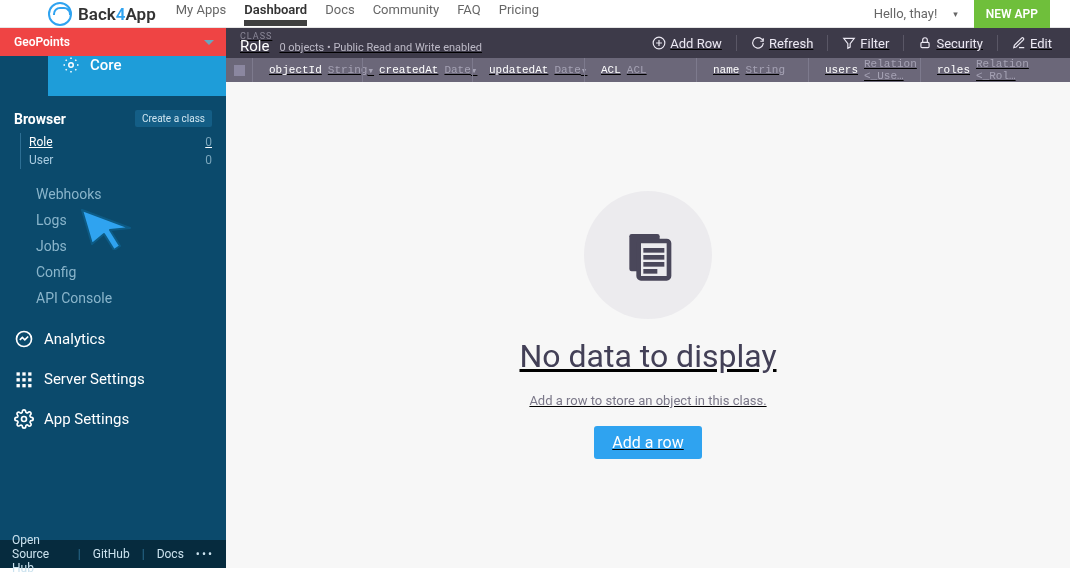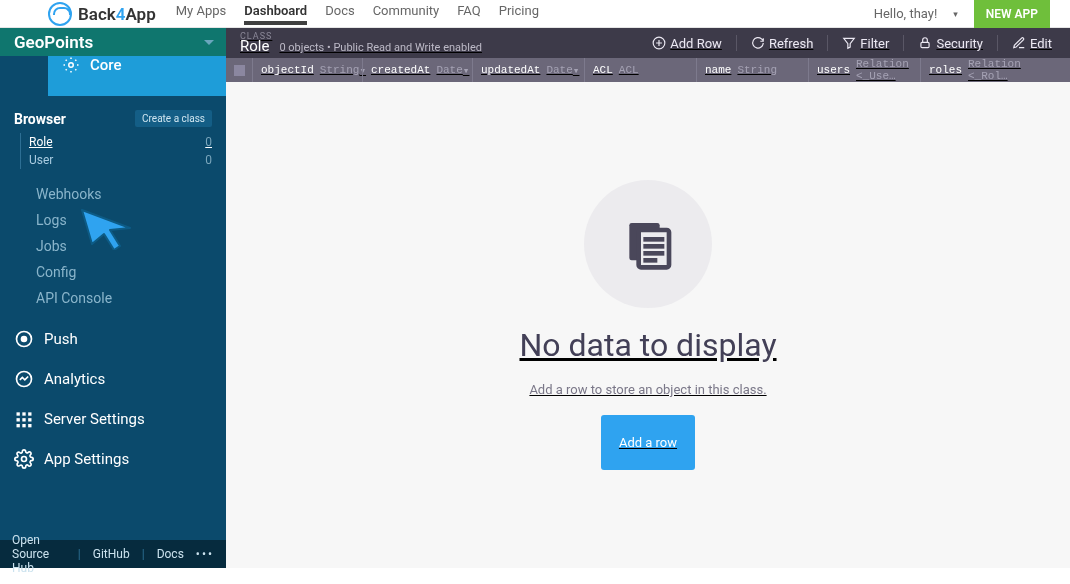--- a/index.html
+++ b/index.html
@@ -5,26 +5,26 @@
   * { box-sizing: border-box; margin: 0; padding: 0; }
   body { font-family: -apple-system, BlinkMacSystemFont, "Segoe UI", Roboto, Helvetica, Arial, sans-serif; width:1070px; height:584px; overflow:hidden; background:#fff; }
   .topnav { height:28px; display:flex; align-items:center; justify-content:space-between; border-bottom:1px solid #e5e5e5; padding:0 20px 0 48px; }
   .topnav-left { display:flex; align-items:center; gap:20px; }
   .logo { display:flex; align-items:center; gap:6px; font-size:17px; font-weight:600; color:#333; }
   .logo-icon { width:24px; height:24px; border:2px solid #2FA3F0; border-radius:50%; position:relative; }
   .logo-icon::before { content:""; position:absolute; top:3px; left:3px; width:14px; height:6px; border:2px solid #2FA3F0; border-bottom:none; border-radius:7px 7px 0 0; }
   .logo-text .blue { color:#2FA3F0; }
   .nav-links { display:flex; gap:18px; font-size:13px; color:#666; }
   .nav-link { cursor:pointer; padding-bottom:3px; }
-  .nav-link.active { color:#333; font-weight:600; border-bottom:4px solid #404040; }
+  .nav-link.active { color:#333; font-weight:600; border-bottom:6px solid #404040; }
   .topnav-right { display:flex; align-items:center; gap:16px; font-size:13px; color:#666; }
   .new-app-btn { background:#6FBF3B; color:#fff; font-weight:600; font-size:12px; padding:22px 12px; border-radius:3px; cursor:pointer; }
   .main { display:flex; height:540px; }
   .sidebar { width:226px; background:#0b4a6c; color:#dfe9ee; display:flex; flex-direction:column; }
-  .app-name-bar { background:#0f766e; height:28px; display:flex; align-items:center; padding:0 14px; font-size:17px; font-weight:600; color:#fff; position:relative; }
+  .app-name-bar { background:#ef4444; height:28px; display:flex; align-items:center; padding:0 14px; font-size:12px; font-weight:600; color:#fff; position:relative; }
   .app-name-bar::after { content:""; border-left:5px solid transparent; border-right:5px solid transparent; border-top:5px solid #6aa6bd; position:absolute; right:12px; top:12px; }
   .side-section { background:#1E9DD9; color:#fff; height:40px; display:flex; align-items:flex-start; padding:0 14px; gap:10px; font-size:15px; font-weight:500;margin-left:48px; }
   .side-section .icon { width:18px; height:18px; }
   .browser-block { padding:14px 14px 6px 14px; }
   .browser-head { display:flex; justify-content:space-between; align-items:center; margin-bottom:6px; }
   .browser-title { font-weight:700; font-size:14px; color:#fff; }
   .create-class-btn { background:#145e86; color:#cfe5f0; font-size:10px; padding:3px 7px; border-radius:2px; cursor:pointer; }
   .class-list { border-left: 1px solid #2d6f94; margin-left: 6px; padding-left: 8px; }
   .class-row { display:flex; justify-content:space-between; font-size:12px; padding:2px 0; color:#a9cbe0; cursor:pointer; }
   .class-row.active { color:#fff; text-decoration:underline; }
@@ -40,29 +40,29 @@
   .class-toolbar .class-block { padding:0 14px; }
   .class-toolbar .class-tag { font-size:9px; letter-spacing:1px; color:#8a8797; text-transform:uppercase; line-height:8px; }
   .class-toolbar .class-name { font-size:15px; color:#fff; margin-top:-3px; }
   .class-toolbar .class-meta { font-size:11px; color:#bdbac7; margin-left:4px; }
   .toolbar-right { margin-left:auto; display:flex; align-items:center; gap:6px; padding-right:10px; }
   .tool-btn { display:flex; align-items:center; gap:4px; padding:4px 8px; font-size:13px; color:#ece9f3; cursor:pointer; }
   .tool-sep { width:1px; height:16px; background:#5a5766; }
   .grid-head { height:24px; background:#6b6779; display:flex; align-items:center; font-family:"Courier New",monospace; font-size:11px; color:#d5d2df; }
   .gh-check { width:26px; display:flex; align-items:center; justify-content:center; }
   .gh-check .box { width:11px; height:11px; background:#8b87a0; }
-  .gh-col { display:flex; align-items:center; border-left:1px solid #7d7a8d; padding:0 8px; height:100%; }
+  .gh-col { display:flex; align-items:center; border-left:1px solid #7d7a8d; padding:0 16px; height:100%; }
   .gh-col .colname { color:#fff; margin-right:6px; }
   .gh-col .coltype { color:#a5a2b4; }
   .gh-col .drop { margin-left:auto; color:#a5a2b4; }
   .empty-area { flex:1; display:flex; flex-direction:column; align-items:center; justify-content:center; gap:18px; background:#f7f7f7; }
   .empty-circle { width:128px; height:128px; border-radius:50%; background:#ecebee; display:flex; align-items:center; justify-content:center; }
   .empty-title { font-size:32px; color:#434057; }
   .empty-sub { font-size:13px; color:#7a7788; }
-  .add-row-btn { background:#2FA3F0; color:#fff; font-size:13px; padding:20px 18px; border-radius:3px; cursor:pointer; }
+  .add-row-btn { background:#2FA3F0; color:#fff; font-size:16px; padding:7px 18px; border-radius:3px; cursor:pointer; }
   .cursor-pointer { position:absolute; left:80px; top:208px; pointer-events:none; }
   svg { display:block; }
 </style>
 </head>
 <body>
 
 <div class="topnav">
   <div class="topnav-left">
     <div class="logo">
       <span class="logo-icon"></span>
@@ -114,29 +114,20 @@
           </div>
         </div>
     </div>
     <div class="side-menu" id="side-menu">
         <div class="side-item">Webhooks</div>
         <div class="side-item">Logs</div>
         <div class="side-item">Jobs</div>
         <div class="side-item">Config</div>
         <div class="side-item">API Console</div>
       </div>
-    <div class="side-big">
-      <span class="icon">
-        <svg viewBox="0 0 24 24" width="20" height="20" fill="none" stroke="#fff" stroke-width="2">
-            <circle cx="12" cy="12" r="9"></circle>
-            <circle cx="12" cy="12" r="3" fill="#fff"></circle>
-          </svg>
-      </span>
-      <span>Push</span>
-    </div>
     <div class="side-big">
       <span class="icon">
         <svg viewBox="0 0 24 24" width="20" height="20" fill="none" stroke="#fff" stroke-width="2">
             <circle cx="12" cy="12" r="9"></circle>
             <polyline points="7 13 10 10 13 13 17 9"></polyline>
           </svg>
       </span>
       <span>Analytics</span>
     </div>
     <div class="side-big">

